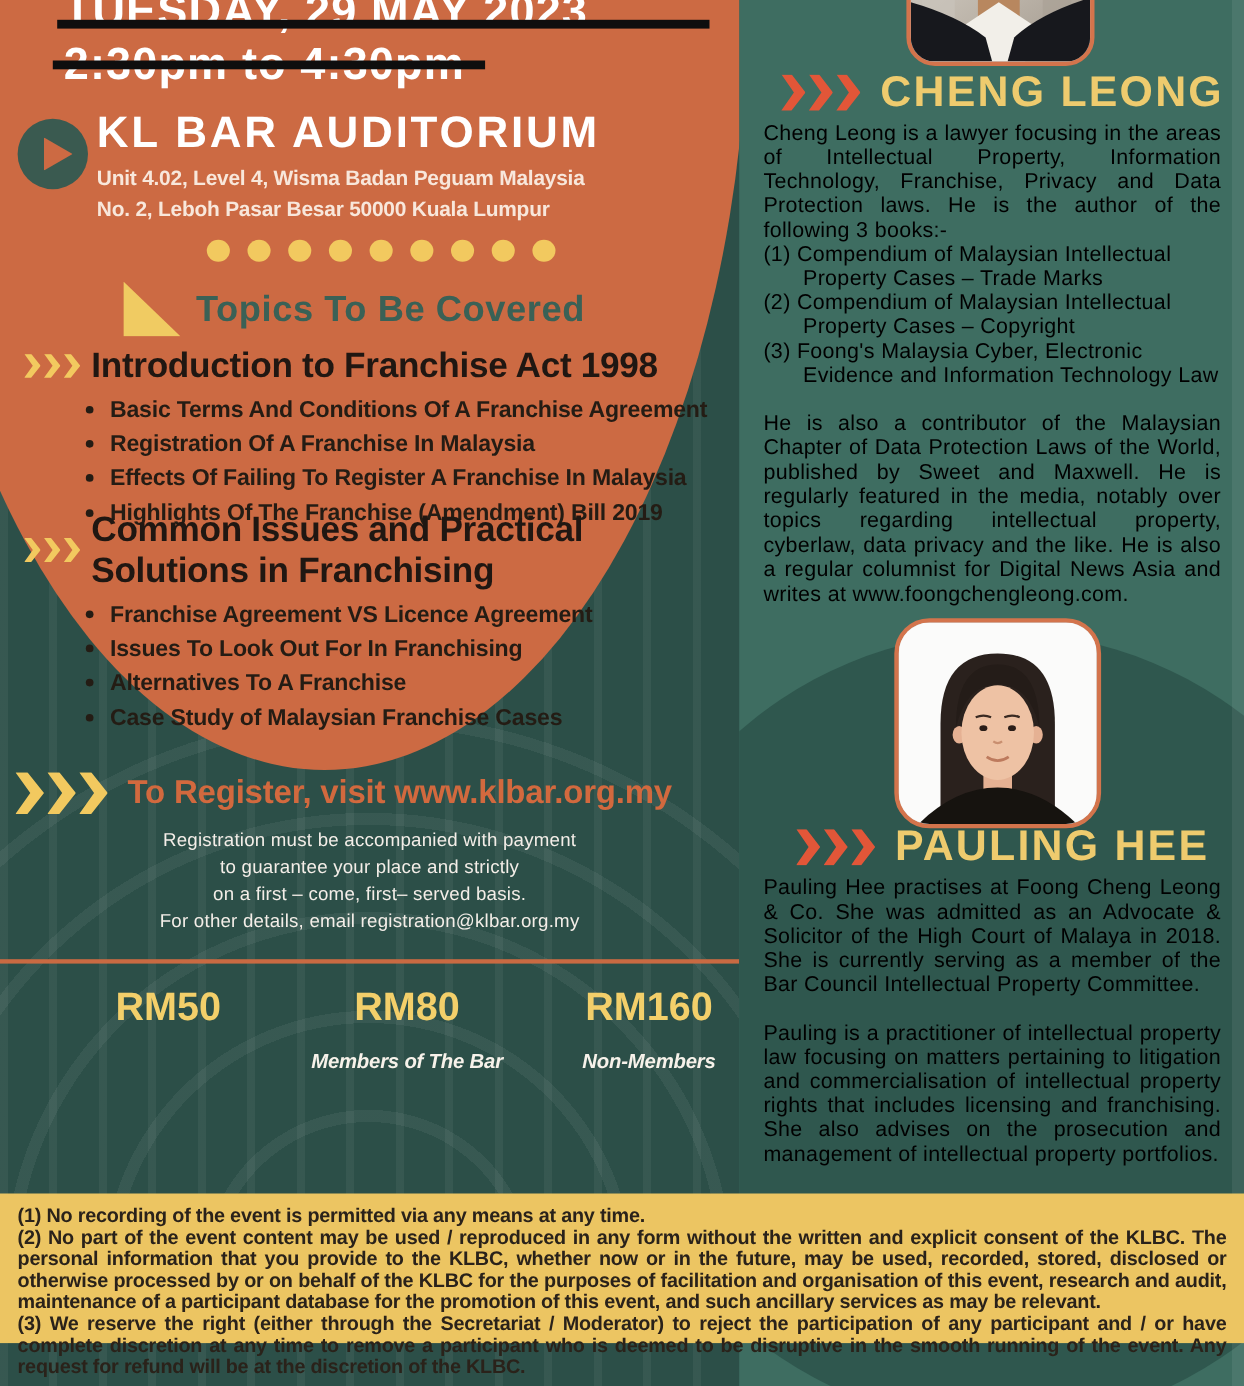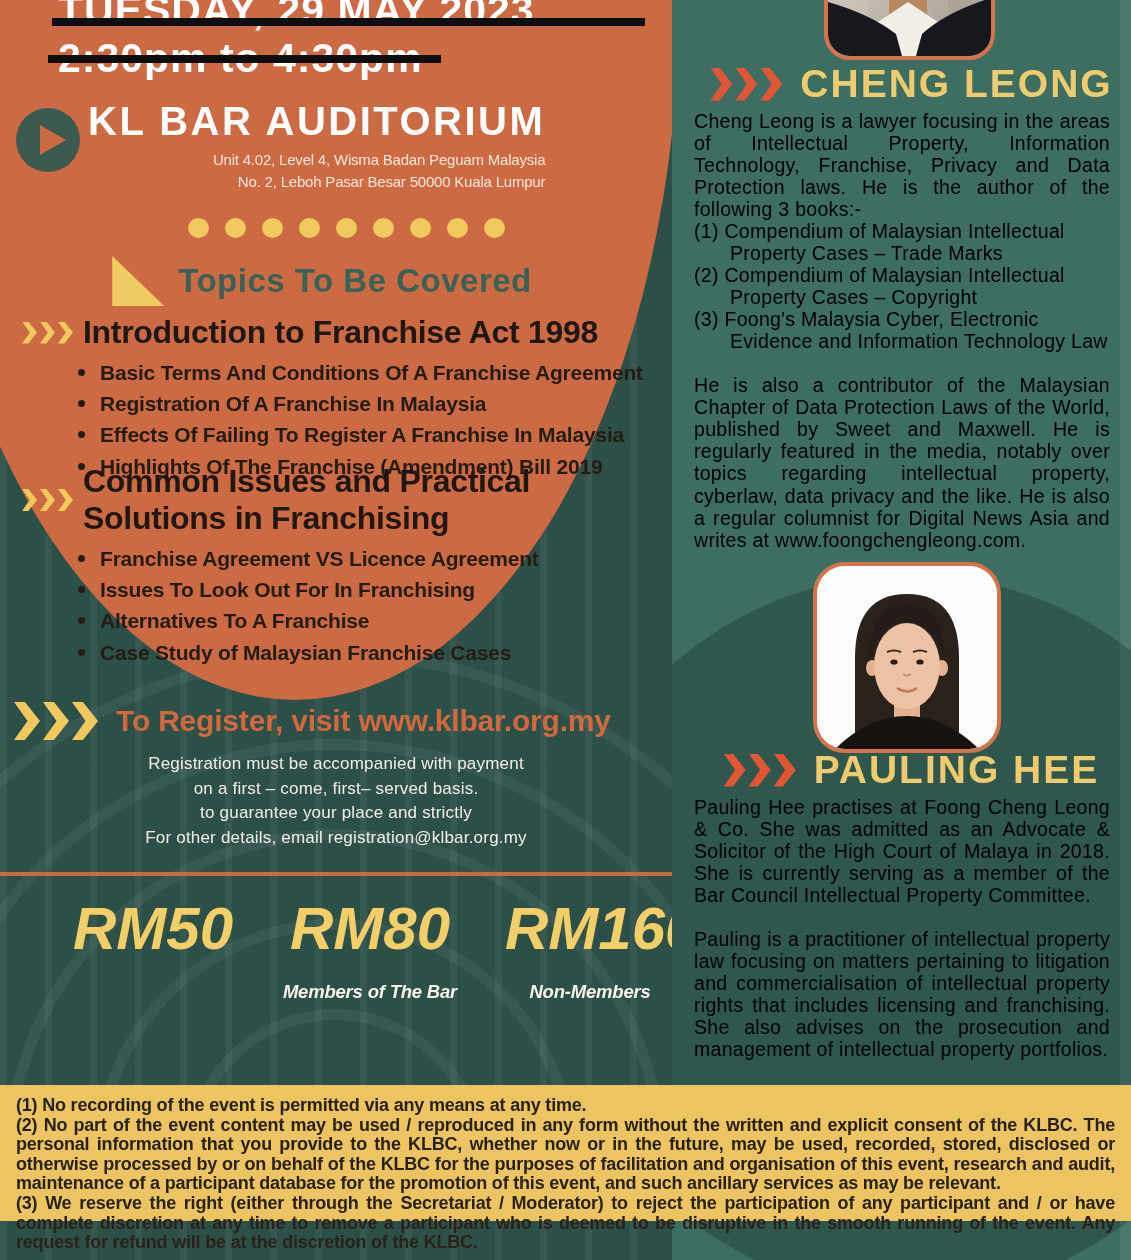--- a/index.html
+++ b/index.html
@@ -30,21 +30,21 @@
   .strike.l2::after{left:-10px;right:-18px;top:21px;}
   .date-line{display:block;}
 
   .venue-row{position:absolute;top:86px;left:16px;display:flex;align-items:flex-start;}
   .play-circle{flex:0 0 auto;width:64px;height:64px;border-radius:50%;background:#3a5a50;
     position:relative;margin-top:10px;}
   .play-tri{position:absolute;left:24px;top:17px;width:26px;height:30px;background:#cc6a43;
     clip-path:polygon(0 0,100% 50%,0 100%);}
   .venue-text{margin-left:8px;}
   .venue-title{font-size:40px;font-weight:800;color:#ffffff;letter-spacing:2.5px;line-height:1.15;}
-  .addr{font-size:15px;font-weight:400;color:#f8e7db;line-height:1.45;letter-spacing:-0.2px;text-align:right;}
+  .addr{font-size:19px;font-weight:700;color:#f8e7db;line-height:1.45;letter-spacing:-0.2px;}
   .addr.first{margin-top:5px;}
 
   .dots{position:absolute;top:206px;left:0;width:672px;display:flex;justify-content:center;gap:16px;padding-left:20px;box-sizing:border-box;}
   .dot{width:21px;height:20px;border-radius:50%;background:#f2c95f;}
 
   .topics-title-row{position:absolute;top:244px;left:0;width:672px;display:flex;
     align-items:center;justify-content:center;gap:14px;transform:translateX(-14px);}
   .tri-icon{width:52px;height:50px;background:#f0cb62;
     clip-path:polygon(0 0,100% 100%,0 100%);}
   .topics-title{font-size:33px;font-weight:800;color:#3a6156;letter-spacing:0.5px;}
@@ -70,21 +70,21 @@
   .reg-head{display:flex;align-items:center;gap:18px;padding-left:14px;}
   .reg-headline{font-size:30px;font-weight:800;color:#d2693e;letter-spacing:-0.2px;}
   .reg-lines{margin-top:12px;text-align:center;font-size:17px;font-weight:400;
     color:#f4eee8;line-height:1.45;letter-spacing:0.2px;}
 
   .orange-rule{position:absolute;top:860px;left:0;width:672px;height:4px;background:#c96a42;}
 
   .pricing{position:absolute;top:882px;left:0;width:672px;height:200px;}
   .price-col{position:absolute;text-align:center;}
   .pc1{left:8px;width:290px;} .pc2{left:270px;width:200px;} .pc3{left:505px;width:170px;}
-  .price{font-size:60px;font-weight:800;font-style:italic;color:#f3cf6a;letter-spacing:0px;}
+  .price{font-size:36px;font-weight:800;color:#f3cf6a;letter-spacing:0px;}
   .price-label{margin-top:16px;font-size:18.5px;font-weight:700;font-style:italic;
     color:#f7f2ea;line-height:1.38;letter-spacing:-0.2px;}
 
   
   .right-col{position:absolute;left:672px;top:0;width:459px;height:1260px;
     background:#3e6d61;overflow:hidden;}
   .right-col::after{content:'';position:absolute;right:0;top:0;width:11px;height:100%;
     background:rgba(255,255,255,0.07);}
   .dark-circle{position:absolute;left:-122px;top:575px;width:720px;height:720px;
     border-radius:50%;background:#2f574e;}
@@ -195,22 +195,22 @@
         <div class="reg-head">
           <span class="chev-group">
               <span class="chev lg"></span>
               <span class="chev lg"></span>
               <span class="chev lg"></span>
             </span>
           <span class="reg-headline">To Register, visit www.klbar.org.my</span>
         </div>
         <div class="reg-lines">
           <div>Registration must be accompanied with payment</div>
+          <div>to guarantee your place and strictly</div>
           <div>on a first – come, first– served basis.</div>
-          <div>to guarantee your place and strictly</div>
           <div>For other details, email registration@klbar.org.my</div>
         </div>
       </div>
 
       <div class="orange-rule"></div>
 
       <div class="pricing">
         <div class="price-col pc1">
           <div class="price">RM50</div>
         </div>

